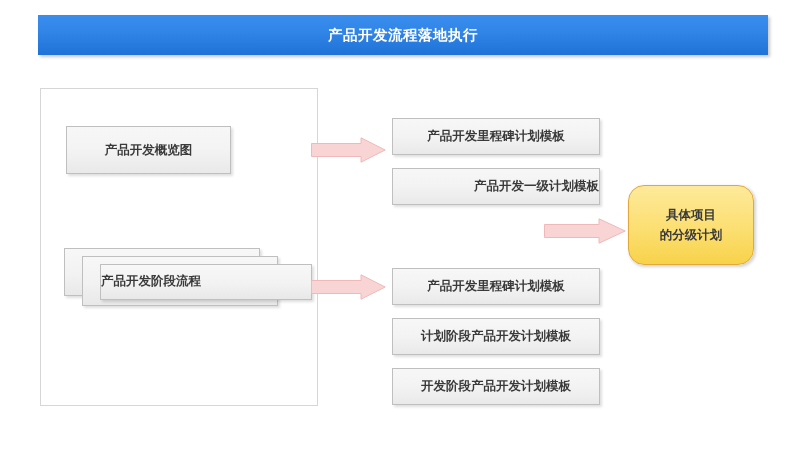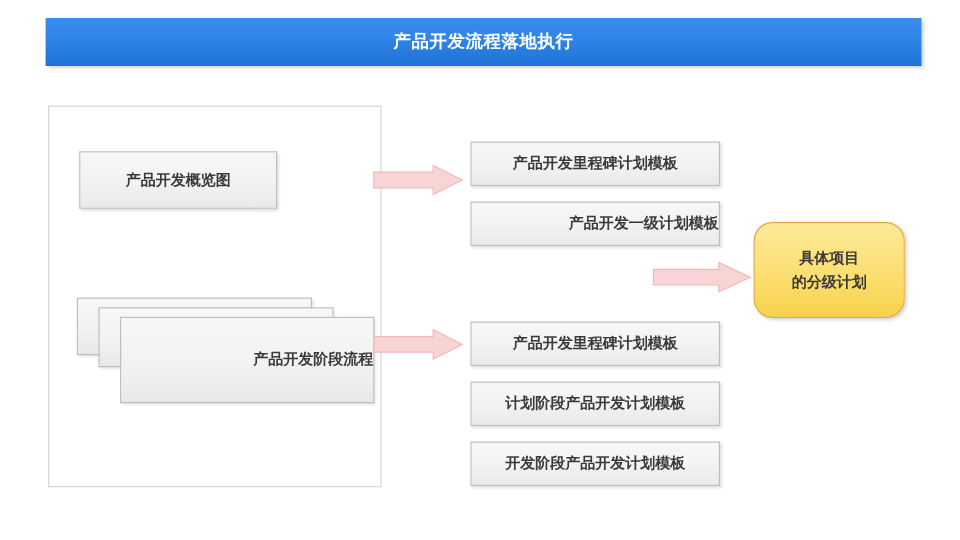--- a/index.html
+++ b/index.html
@@ -86,22 +86,22 @@
   .stack-card {
     position: absolute;
     box-sizing: border-box;
     border: 1px solid #bfbfbf;
     background: linear-gradient(to bottom, #f7f7f7 0%, #f2f2f2 55%, #e8e8e8 100%);
     box-shadow: 1.5px 1.5px 2.5px rgba(0,0,0,0.13);
   }
   .stack-card.c1 { left: 64px;  top: 248px; width: 196px; height: 48px; }
   .stack-card.c2 { left: 82px;  top: 256px; width: 196px; height: 50px; }
   .stack-card.c3 {
-    left: 100px; top: 264px; width: 212px; height: 72px;
-    display: flex; align-items: center; justify-content: flex-end;
+    left: 100px; top: 264px; width: 212px; height: 36px;
+    display: flex; align-items: center; justify-content: flex-start;
     text-align: center; color: #3a3a3a;
     font-size: 12.5px; font-weight: bold; line-height: 1.55;
   }
 
   
   .box-tpl {
     left: 392px;
     width: 208px;
     height: 37px;
     font-size: 12.5px;

